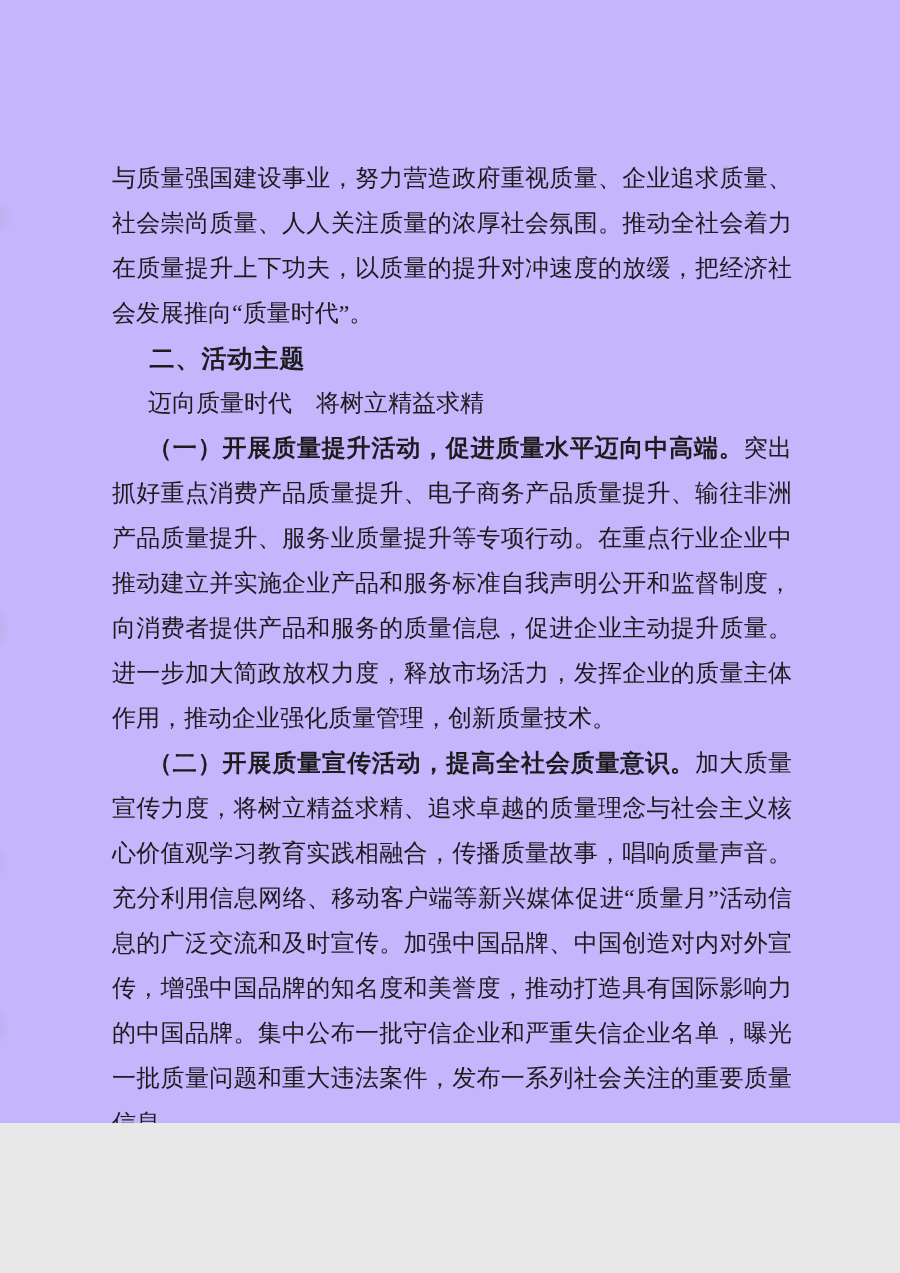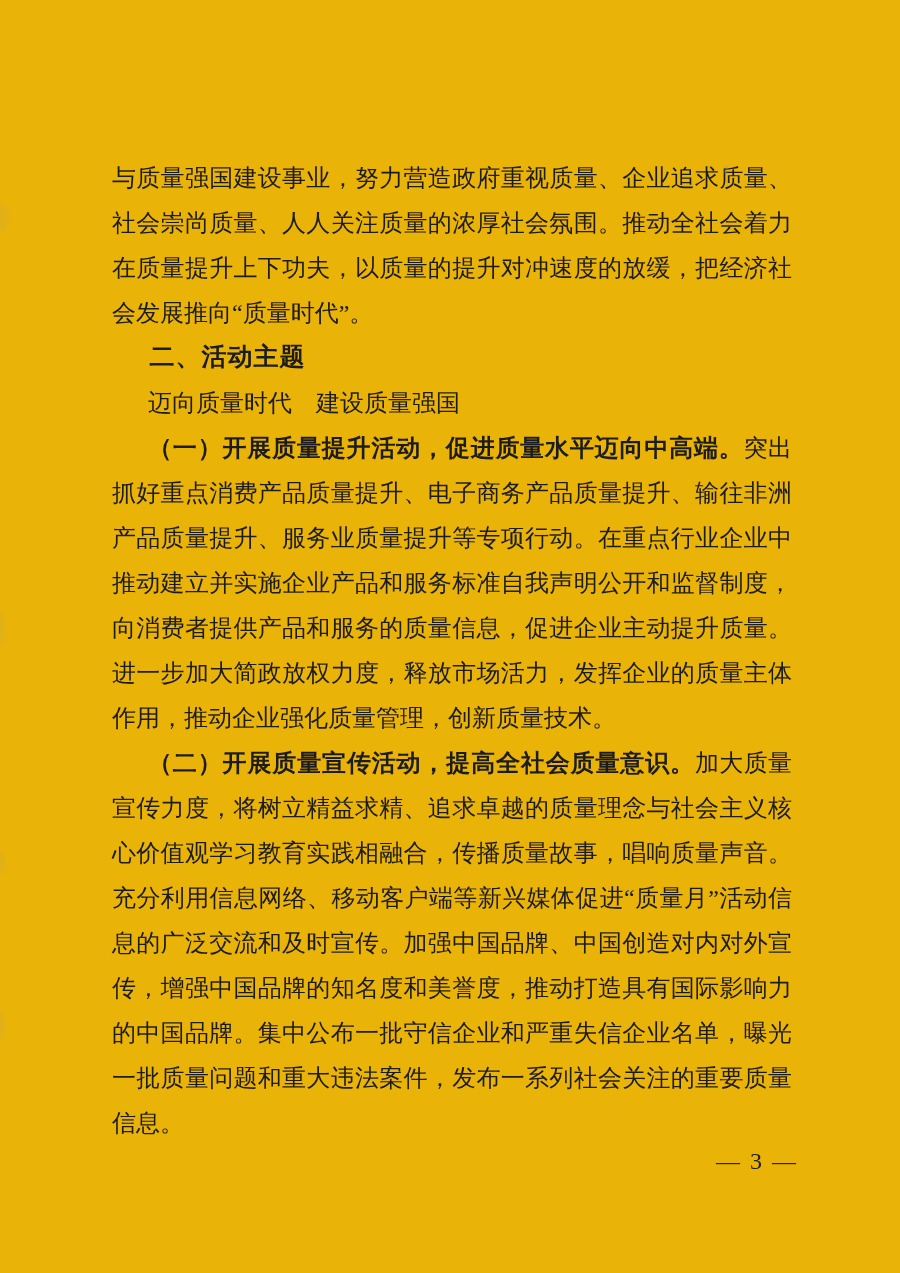--- a/index.html
+++ b/index.html
@@ -3,23 +3,23 @@
 <meta charset="utf-8">
 <style>
   html, body {
     margin: 0;
     padding: 0;
     background: #e8e8e8;
   }
   .page {
     position: relative;
     width: 900px;
-    height: 1273px;
+    height: 1123px;
     margin: 0 auto;
-    background: #eab308;
+    background: #c4b5fd;
     overflow: hidden;
     font-family: "Liberation Serif", "DejaVu Serif", serif;
     color: #1c1c1c;
   }
   .body-text {
     position: absolute;
     left: 112px;
     top: 156px;
     width: 680px;
     font-size: 24px;
@@ -32,21 +32,21 @@
     margin: 0;
     padding: 0;
   }
   .para-indent {
     text-indent: 1.5em;
   }
   h2.sec-heading {
     font-size: 25px;
     line-height: 45px;
     font-weight: 700;
-    font-family: Liberation Mono, monospace;
+    font-family: Liberation Serif, serif;
     text-indent: 1.5em;
     letter-spacing: 1px;
   }
   .item-lead {
     font-weight: 700;
     letter-spacing: 0.5px;
   }
   .page-number {
     position: absolute;
     top: 1146px;
@@ -74,21 +74,21 @@
 <body>
 
 <div class="page">
 
   <div class="body-text">
 
     <p>与质量强国建设事业，努力营造政府重视质量、企业追求质量、社会崇尚质量、人人关注质量的浓厚社会氛围。推动全社会着力在质量提升上下功夫，以质量的提升对冲速度的放缓，把经济社会发展推向“质量时代”。</p>
 
     <h2 class="sec-heading">二、活动主题</h2>
 
-    <p class="para-indent">迈向质量时代　建设质量强国</p>
+    <p class="para-indent">迈向质量时代　将树立精益求精</p>
 
 
     <p class="para-indent"><span class="item-lead">（一）开展质量提升活动，促进质量水平迈向中高端。</span><span>突出抓好重点消费产品质量提升、电子商务产品质量提升、输往非洲产品质量提升、服务业质量提升等专项行动。在重点行业企业中推动建立并实施企业产品和服务标准自我声明公开和监督制度，向消费者提供产品和服务的质量信息，促进企业主动提升质量。进一步加大简政放权力度，释放市场活力，发挥企业的质量主体作用，推动企业强化质量管理，创新质量技术。</span></p>
 
     <p class="para-indent"><span class="item-lead">（二）开展质量宣传活动，提高全社会质量意识。</span><span>加大质量宣传力度，将树立精益求精、追求卓越的质量理念与社会主义核心价值观学习教育实践相融合，传播质量故事，唱响质量声音。充分利用信息网络、移动客户端等新兴媒体促进“质量月”活动信息的广泛交流和及时宣传。加强中国品牌、中国创造对内对外宣传，增强中国品牌的知名度和美誉度，推动打造具有国际影响力的中国品牌。集中公布一批守信企业和严重失信企业名单，曝光一批质量问题和重大违法案件，发布一系列社会关注的重要质量信息。</span></p>
 
   </div>
 
   <div class="page-number">— 3 —</div>
 

